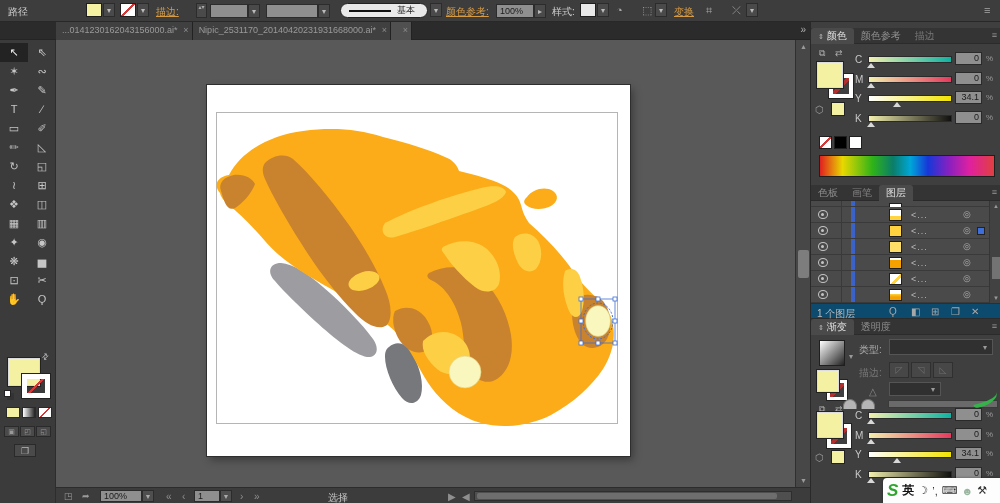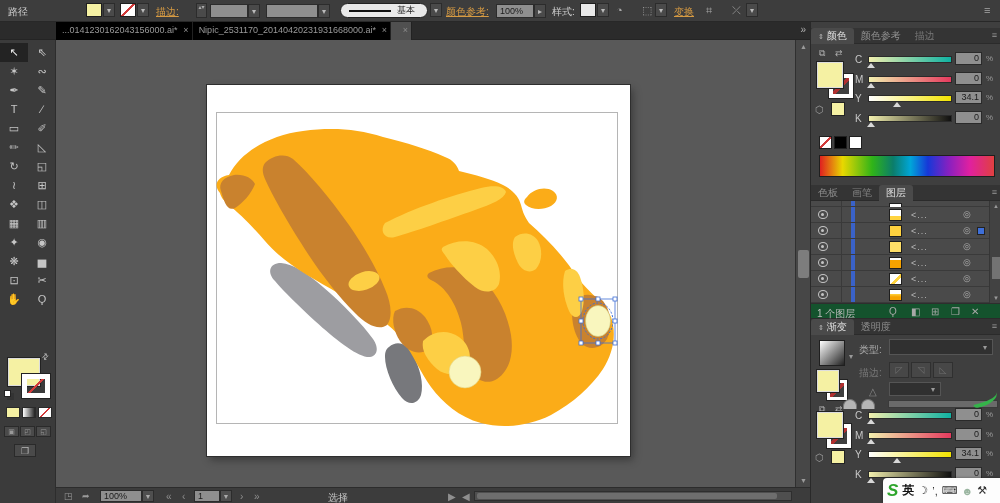--- a/index.html
+++ b/index.html
@@ -16,21 +16,21 @@
   .field{position:absolute;top:4px;height:14px;background:#8f8f8f;border:1px solid #2c2c2c;color:#1c1c1c;font-size:9px;line-height:12px;padding:0 3px;}
   .stepper{position:absolute;top:3px;width:11px;height:15px;background:#4a4a4a;border:1px solid #2c2c2c;color:#aaa;font-size:6px;line-height:7px;text-align:center;}
   .brush-pill{position:absolute;top:3px;left:340px;width:88px;height:15px;background:#e9e9e9;border-radius:8px;border:1px solid #222;color:#1a1a1a;font-size:9px;line-height:13px;}
   .brush-line{position:absolute;left:8px;top:6px;width:42px;height:2px;background:#111;}
   .brush-pill span{position:absolute;left:56px;}
   .cb-icon{position:absolute;top:4px;color:#a8a8a8;font-size:11px;}
 
   
   .tab-bar{position:absolute;left:0;top:22px;width:810px;height:18px;background:#2b2b2b;border-bottom:1px solid #242424;}
   .doctabs{position:absolute;left:56px;top:0;height:18px;display:flex;}
-  .doctab{position:relative;height:18px;background:#000000;border-right:1px solid #222;color:#9a9a9a;font-size:9px;line-height:17px;padding:0 14px 0 6px;white-space:nowrap;overflow:hidden;}
+  .doctab{position:relative;height:18px;background:#404040;border-right:1px solid #222;color:#9a9a9a;font-size:9px;line-height:17px;padding:0 14px 0 6px;white-space:nowrap;overflow:hidden;}
   .doctab.active{background:#505050;color:#dcdcdc;}
   .doctab .x{position:absolute;right:3px;top:0;color:#8b8b8b;}
   .tab-overflow{position:absolute;right:4px;top:2px;color:#b0b0b0;font-size:10px;}
 
   
   .toolbar{position:absolute;left:0;top:40px;width:56px;height:463px;background:#3b3b3b;border-right:1px solid #2d2d2d;}
   .tools{position:absolute;left:0;top:3px;width:56px;display:grid;grid-template-columns:28px 28px;}
   .tool{height:19px;text-align:center;line-height:19px;color:#c6c6c6;font-size:11px;}
   .tool.active{background:#232323;color:#f0f0f0;}
   .fsw{position:absolute;left:8px;top:318px;width:32px;height:28px;background:#f5f1a3;border:1px solid #dcdcdc;box-shadow:0 0 0 1px #222;}
@@ -99,21 +99,21 @@
   .th-yellow2{background:#ffdf68;}
   .th-orange{background:linear-gradient(to top,#f5a200 78%,#fff 78%);}
   .th-diag{background:linear-gradient(135deg,#fff 50%,#ffd440 50%,#ffd440 68%,#fff 68%);}
   .th-yo{background:linear-gradient(to top,#f5a200 30%,#ffd440 62%,#fff 62%);}
   .llabel{position:absolute;left:100px;top:3px;color:#b8b8b8;font-size:9px;letter-spacing:1px;}
   .ltarget{position:absolute;left:152px;top:2px;color:#aaa;font-size:9px;}
   .lsel{position:absolute;left:166px;top:4px;width:8px;height:8px;background:#3e6fd8;border:1px solid #222;}
   .lscroll{position:absolute;left:178px;top:179px;width:12px;height:102px;background:#424242;border-left:1px solid #363636;}
   .lscroll .arr{position:absolute;left:0;width:12px;color:#9a9a9a;font-size:6px;text-align:center;}
   .lsthumb{position:absolute;left:2px;top:56px;width:8px;height:22px;background:#737373;}
-  .lfooter{position:absolute;left:0;top:281px;width:190px;height:16px;background:#14532d;border-top:1px solid #2e2e2e;border-bottom:1px solid #2b2b2b;text-align:center;}
+  .lfooter{position:absolute;left:0;top:281px;width:190px;height:16px;background:#0c4a6e;border-top:1px solid #2e2e2e;border-bottom:1px solid #2b2b2b;text-align:center;}
   .lcount{position:absolute;left:6px;top:3px;color:#bdbdbd;}
   .lf-ic{position:absolute;top:2px;color:#a8a8a8;font-size:10px;}
 
   
   .gthumb{position:absolute;left:8px;top:318px;width:26px;height:26px;border:1px solid #1f1f1f;background:linear-gradient(135deg,#fff,#222);}
   .gdd{position:absolute;color:#9a9a9a;font-size:8px;}
   .glabel{position:absolute;color:#a8a8a8;}
   .gfield{position:absolute;height:16px;background:#303030;border:1px solid #555;}
   .gbtn{position:absolute;top:340px;width:20px;height:16px;background:#474747;border:1px solid #303030;color:#6e6e6e;font-size:9px;line-height:15px;text-align:center;}
   .dome{position:absolute;top:377px;width:14px;height:10px;background:#b5b5b5;border:1px solid #777;border-bottom:none;border-radius:7px 7px 0 0;}

